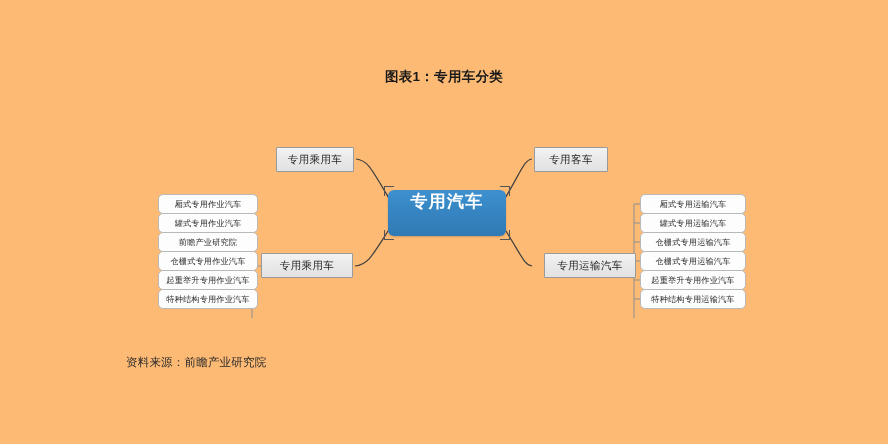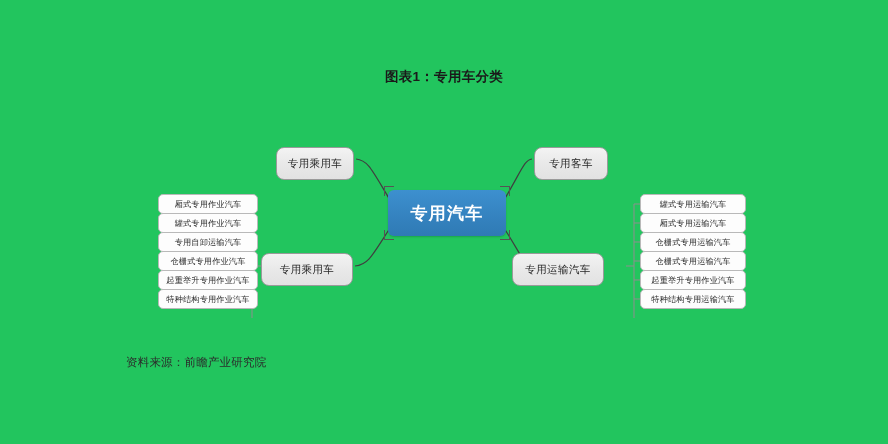--- a/index.html
+++ b/index.html
@@ -7,21 +7,21 @@
     padding: 0;
     background: #ffffff;
   }
   body {
     font-family: "Liberation Sans", "DejaVu Sans", sans-serif;
   }
   #canvas {
     position: relative;
     width: 888px;
     height: 444px;
-    background: #22c55e;
+    background: #fdba74;
     overflow: hidden;
   }
 
   
   #chart-title {
     position: absolute;
     left: 0;
     top: 68px;
     width: 888px;
     text-align: center;
@@ -54,21 +54,20 @@
   
   #center-node {
     position: absolute;
     left: 388px;
     top: 190px;
     width: 118px;
     height: 46px;
     border-radius: 6px;
     background: linear-gradient(180deg, #3d90cf 0%, #3583c0 55%, #2f7ab4 100%);
     display: flex;
-    align-items: center;
     justify-content: center;
     color: #ffffff;
     font-size: 17px;
     font-weight: bold;
     letter-spacing: 1.2px;
     box-shadow: 0 1px 2px rgba(0,0,0,0.18);
   }
   .corner-notch {
     position: absolute;
     width: 9px;
@@ -78,36 +77,36 @@
     border-width: 0;
   }
   .notch-tl { left: -4px;  top: -4px;    border-left-width: 1.2px; border-top-width: 1.2px; }
   .notch-tr { right: -4px; top: -4px;    border-right-width: 1.2px; border-top-width: 1.2px; }
   .notch-bl { left: -4px;  bottom: -4px; border-left-width: 1.2px; border-bottom-width: 1.2px; }
   .notch-br { right: -4px; bottom: -4px; border-right-width: 1.2px; border-bottom-width: 1.2px; }
 
   
   .branch-node {
     position: absolute;
-    height: 33px;
-    border-radius: 8px;
+    height: 25px;
+    border-radius: 1px;
     background: linear-gradient(180deg, #f3f3f3 0%, #e9e9e9 50%, #e2e2e2 100%);
     border: 1px solid #9a9a9a;
     display: flex;
     align-items: center;
     justify-content: center;
     font-size: 10.5px;
     color: #262626;
     letter-spacing: 0.4px;
     box-sizing: border-box;
   }
   #branch-passenger  { left: 276px; top: 147px; width: 78px; }
   #branch-bus        { left: 534px; top: 147px; width: 74px; text-align: right; }
   #branch-operation  { left: 261px; top: 253px; width: 92px; }
-  #branch-transport  { left: 512px; top: 253px; width: 92px; }
+  #branch-transport  { left: 544px; top: 253px; width: 92px; }
 
   
   .leaf-col {
     position: absolute;
     display: flex;
     flex-direction: column;
   }
   #leaf-col-left  { left: 158px; top: 194px; width: 100px; }
   #leaf-col-right { left: 640px; top: 194px; width: 106px; }
 
@@ -193,41 +192,41 @@
   </div>
 
   <div class="leaf-col" id="leaf-col-left">
     <div class="leaf-node">
       <span>厢式专用作业汽车</span>
     </div>
     <div class="leaf-node">
       <span>罐式专用作业汽车</span>
     </div>
     <div class="leaf-node">
-      <span>专用自卸运输汽车</span>
+      <span>前瞻产业研究院</span>
     </div>
     <div class="leaf-node">
       <span>仓栅式专用作业汽车</span>
     </div>
     <div class="leaf-node">
       <span>起重举升专用作业汽车</span>
     </div>
     <div class="leaf-node">
       <span>特种结构专用作业汽车</span>
     </div>
   </div>
 
   <div class="leaf-col" id="leaf-col-right">
     <div class="leaf-node">
+      <span>厢式专用运输汽车</span>
+    </div>
+    <div class="leaf-node">
       <span>罐式专用运输汽车</span>
     </div>
     <div class="leaf-node">
-      <span>厢式专用运输汽车</span>
-    </div>
-    <div class="leaf-node">
       <span>仓栅式专用运输汽车</span>
     </div>
     <div class="leaf-node">
       <span>仓栅式专用运输汽车</span>
     </div>
     <div class="leaf-node">
       <span>起重举升专用作业汽车</span>
     </div>
     <div class="leaf-node">
       <span>特种结构专用运输汽车</span>

